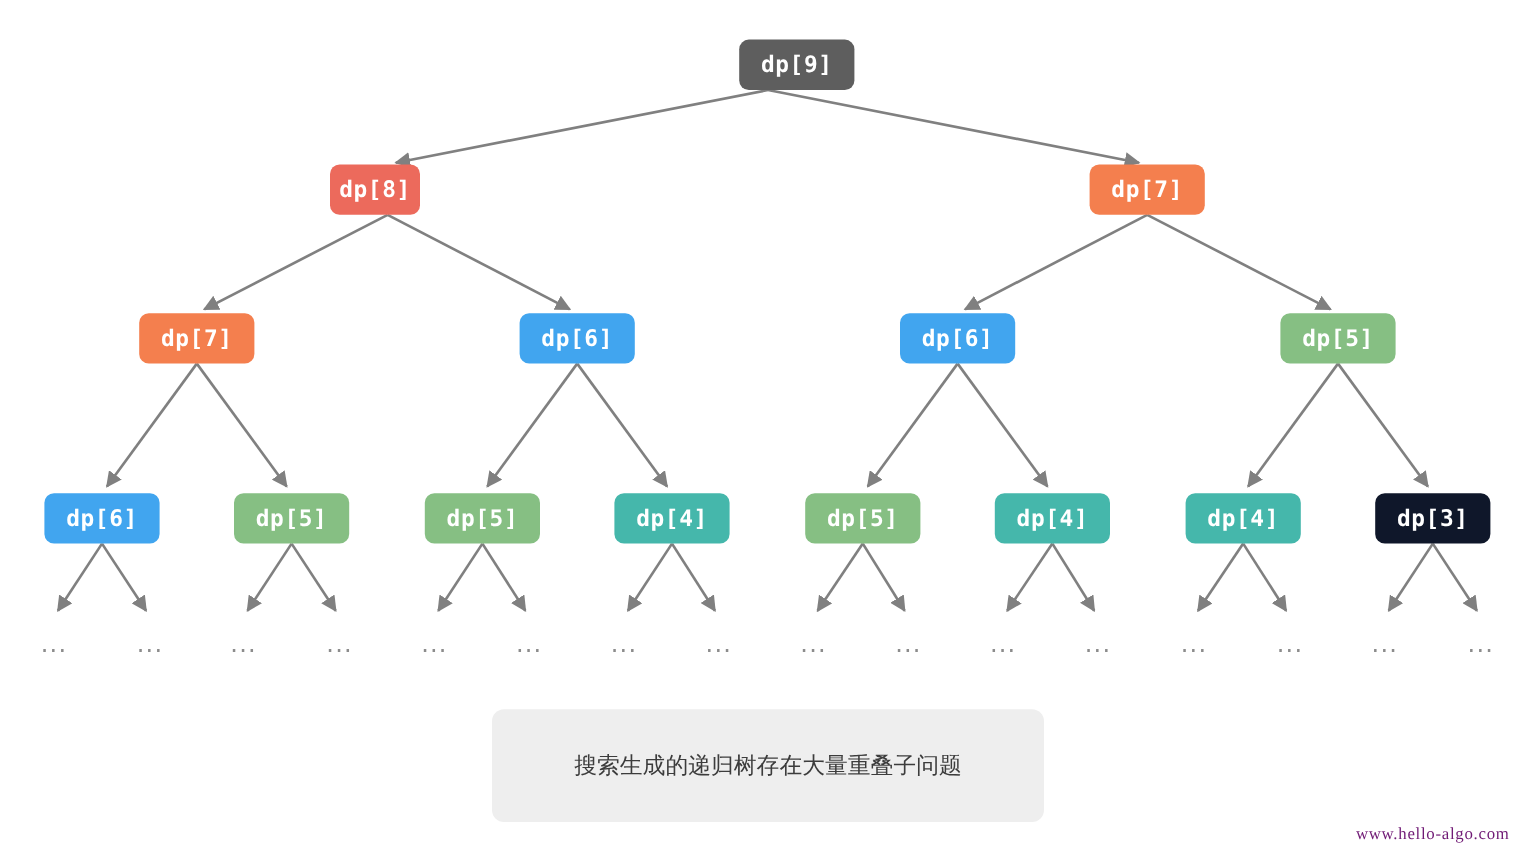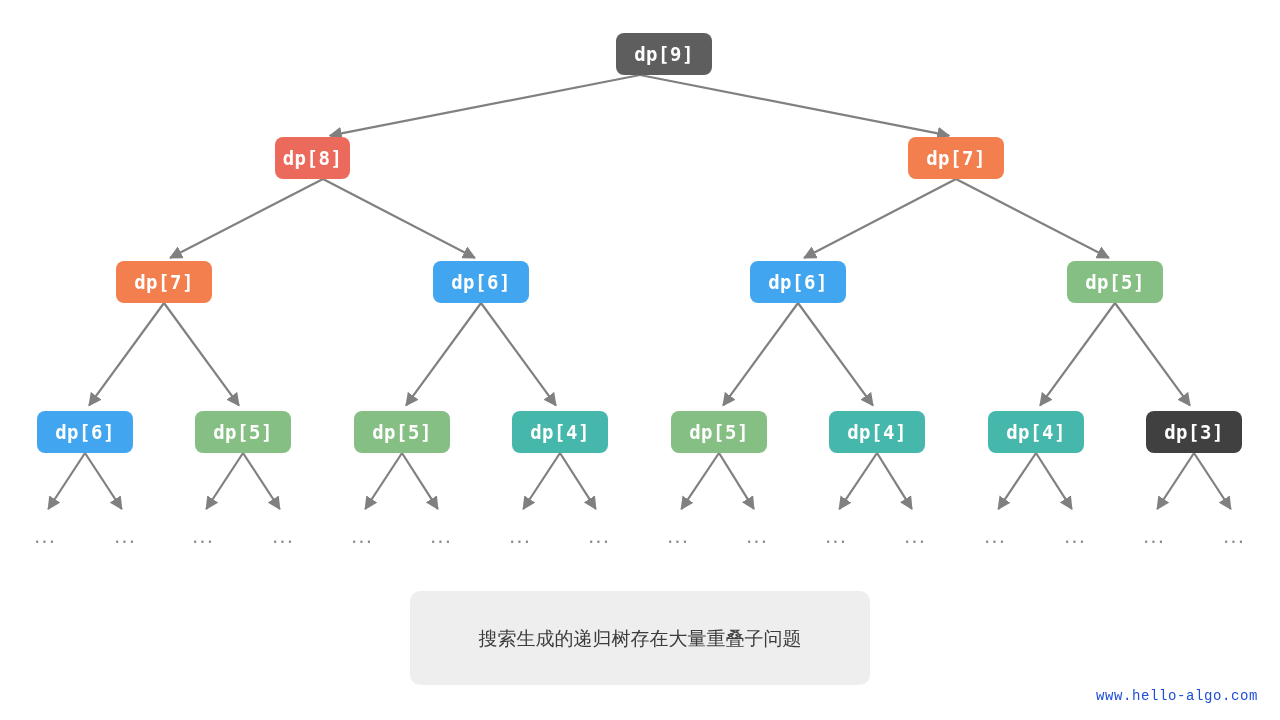--- a/index.html
+++ b/index.html
@@ -82,22 +82,22 @@
   .sup-n {
     font-family: "DejaVu Sans Mono", monospace;
     font-size: 13px;
     font-weight: 700;
     vertical-align: super;
   }
   #watermark {
     position: absolute;
     right: 22px;
     bottom: 16px;
-    color: #1d4ed8;
-    font-family: Liberation Mono, monospace;
+    color: #701a75;
+    font-family: Liberation Serif, serif;
     font-size: 14px;
     letter-spacing: 0.6px;
     z-index: 3;
     margin-left: 18px;
   }
 </style>
 </head>
 <body>
 
 <div id="stage">
@@ -150,21 +150,21 @@
       <div class="node" style="left: 433px; top: 261px; width: 96px; height: 42px; background: rgb(65, 165, 239);">dp[6]</div>
       <div class="node" style="left: 750px; top: 261px; width: 96px; height: 42px; background: rgb(65, 165, 239);">dp[6]</div>
       <div class="node" style="left: 1067px; top: 261px; width: 96px; height: 42px; background: rgb(134, 191, 131);">dp[5]</div>
       <div class="node" style="left: 37px; top: 411px; width: 96px; height: 42px; background: rgb(65, 165, 239);">dp[6]</div>
       <div class="node" style="left: 195px; top: 411px; width: 96px; height: 42px; background: rgb(134, 191, 131);">dp[5]</div>
       <div class="node" style="left: 354px; top: 411px; width: 96px; height: 42px; background: rgb(134, 191, 131);">dp[5]</div>
       <div class="node" style="left: 512px; top: 411px; width: 96px; height: 42px; background: rgb(69, 183, 171);">dp[4]</div>
       <div class="node" style="left: 671px; top: 411px; width: 96px; height: 42px; background: rgb(134, 191, 131);">dp[5]</div>
       <div class="node" style="left: 829px; top: 411px; width: 96px; height: 42px; background: rgb(69, 183, 171);">dp[4]</div>
       <div class="node" style="left: 988px; top: 411px; width: 96px; height: 42px; background: rgb(69, 183, 171);">dp[4]</div>
-      <div class="node" style="left: 1146px; top: 411px; width: 96px; height: 42px; background: #404040;">dp[3]</div>
+      <div class="node" style="left: 1146px; top: 411px; width: 96px; height: 42px; background: #0f172a;">dp[3]</div>
     </div>
   <div id="ellipsis-layer">
       <div class="ellipsis" style="left: 45px; top: 536px;">...</div>
       <div class="ellipsis" style="left: 125px; top: 536px;">...</div>
       <div class="ellipsis" style="left: 203px; top: 536px;">...</div>
       <div class="ellipsis" style="left: 283px; top: 536px;">...</div>
       <div class="ellipsis" style="left: 362px; top: 536px;">...</div>
       <div class="ellipsis" style="left: 441px; top: 536px;">...</div>
       <div class="ellipsis" style="left: 520px; top: 536px;">...</div>
       <div class="ellipsis" style="left: 599px; top: 536px;">...</div>

